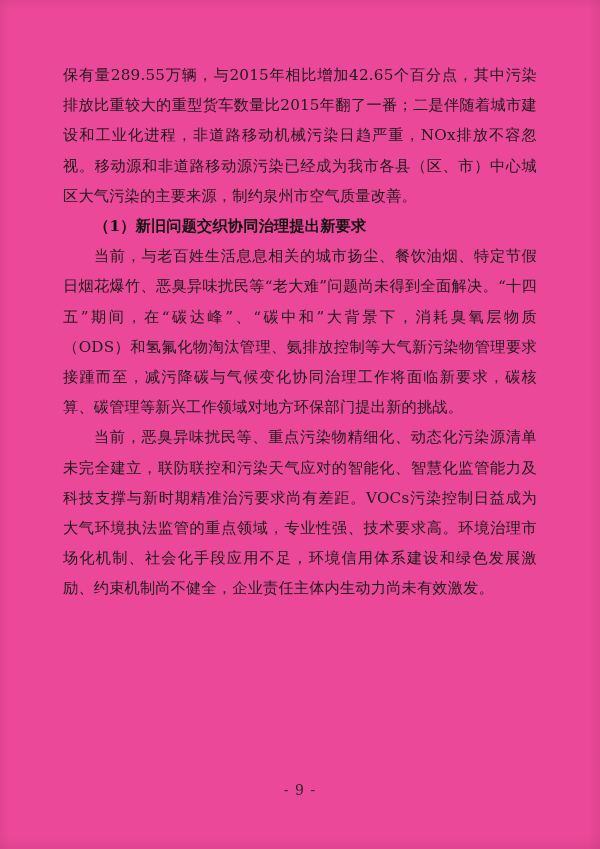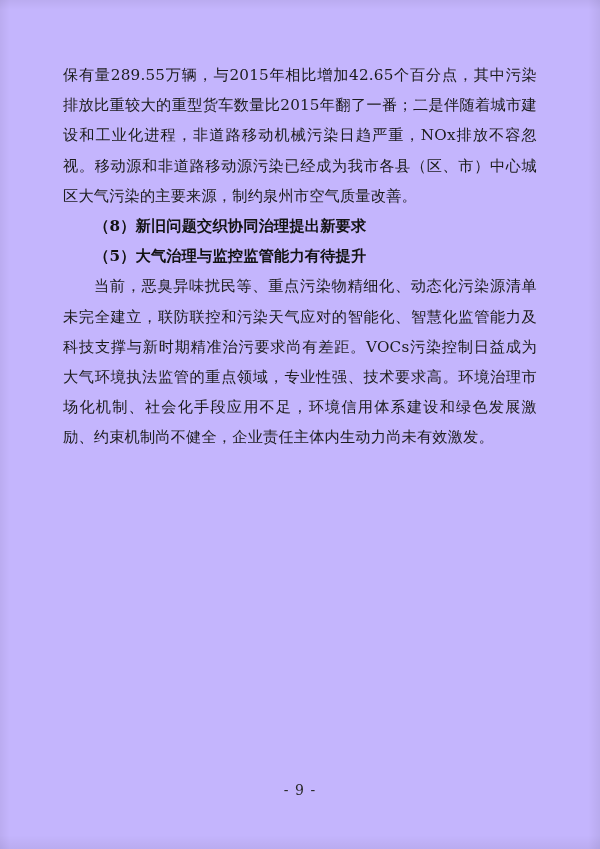--- a/index.html
+++ b/index.html
@@ -14,21 +14,21 @@
     color: #1d1d1d;
     position: relative;
     overflow: hidden;
   }
   .page {
     position: absolute;
     left: 0;
     top: 0;
     width: 600px;
     height: 849px;
-    background: #c4b5fd;
+    background: #ec4899;
   }
   .page-body {
     position: absolute;
     left: 63px;
     top: 60px;
     width: 474px;
   }
   .para {
     font-size: 15.2px;
     line-height: 30.2px;
@@ -97,19 +97,19 @@
 <body>
 
 <div class="page">
   <div class="scan-edge-top"></div>
   <div class="scan-edge-left"></div>
   <div class="scan-edge-right"></div>
   <div class="scan-edge-bottom"></div>
 
   <div class="page-body">
     <p class="para">保有量289.55万辆，与2015年相比增加42.65个百分点，其中污染排放比重较大的重型货车数量比2015年翻了一番；二是伴随着城市建设和工业化进程，非道路移动机械污染日趋严重，NOx排放不容忽视。移动源和非道路移动源污染已经成为我市各县（区、市）中心城区大气污染的主要来源，制约泉州市空气质量改善。</p>
-    <p class="heading bold">（8）新旧问题交织协同治理提出新要求</p>
-    <p class="heading bold">（5）大气治理与监控监管能力有待提升</p>
+    <p class="heading bold">（1）新旧问题交织协同治理提出新要求</p>
+    <p class="para indent">当前，与老百姓生活息息相关的城市扬尘、餐饮油烟、特定节假日烟花爆竹、恶臭异味扰民等“老大难”问题尚未得到全面解决。“十四五”期间，在“碳达峰”、“碳中和”大背景下，消耗臭氧层物质（ODS）和氢氟化物淘汰管理、氨排放控制等大气新污染物管理要求接踵而至，减污降碳与气候变化协同治理工作将面临新要求，碳核算、碳管理等新兴工作领域对地方环保部门提出新的挑战。</p>
     <p class="para indent">当前，恶臭异味扰民等、重点污染物精细化、动态化污染源清单未完全建立，联防联控和污染天气应对的智能化、智慧化监管能力及科技支撑与新时期精准治污要求尚有差距。VOCs污染控制日益成为大气环境执法监管的重点领域，专业性强、技术要求高。环境治理市场化机制、社会化手段应用不足，环境信用体系建设和绿色发展激励、约束机制尚不健全，企业责任主体内生动力尚未有效激发。</p>
   </div>
 
   <div class="footer-pageno">- 9 -</div>
 </div>
 
 </body></html>

